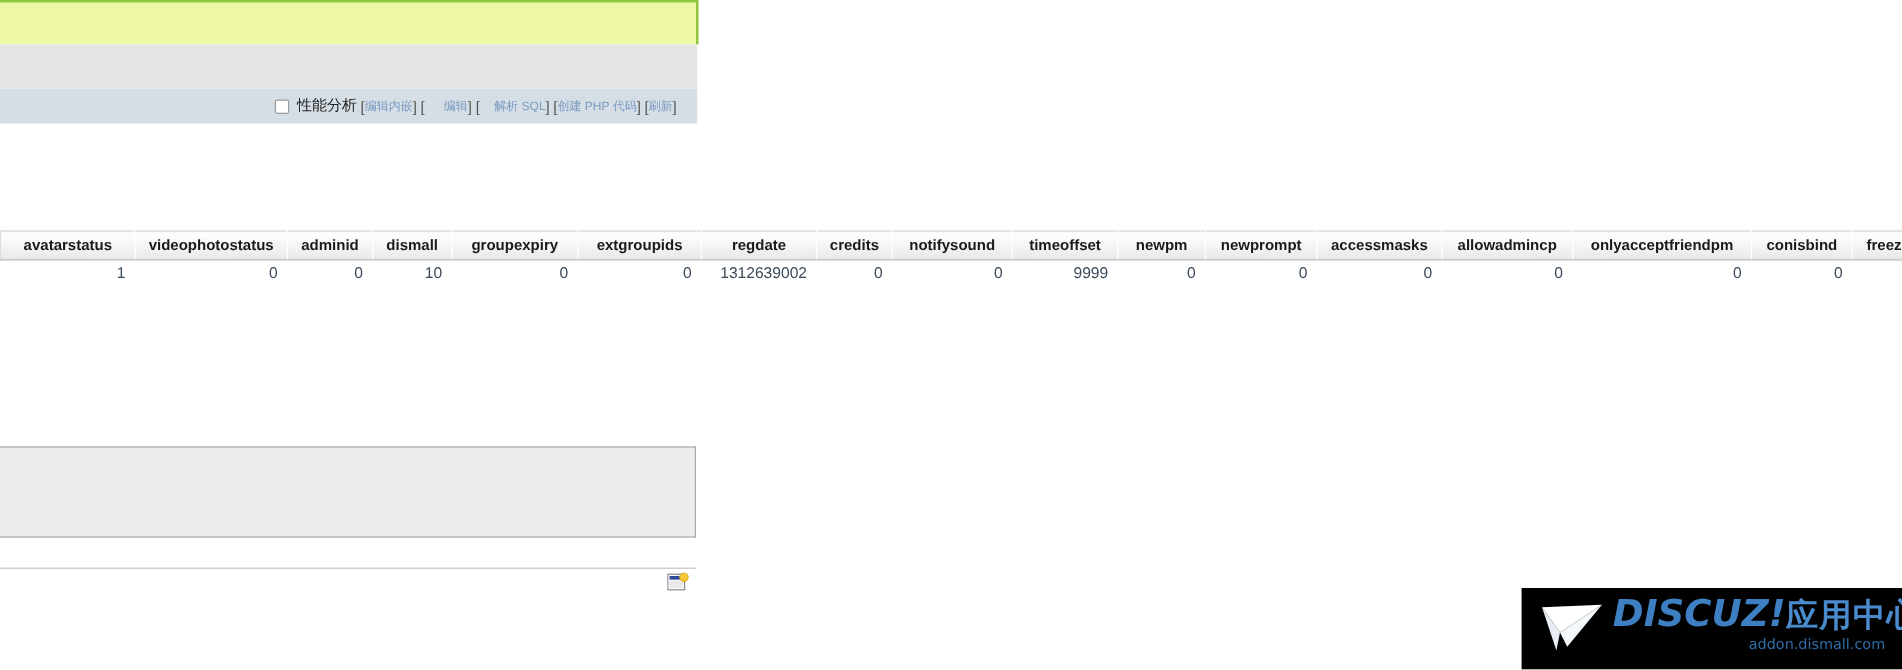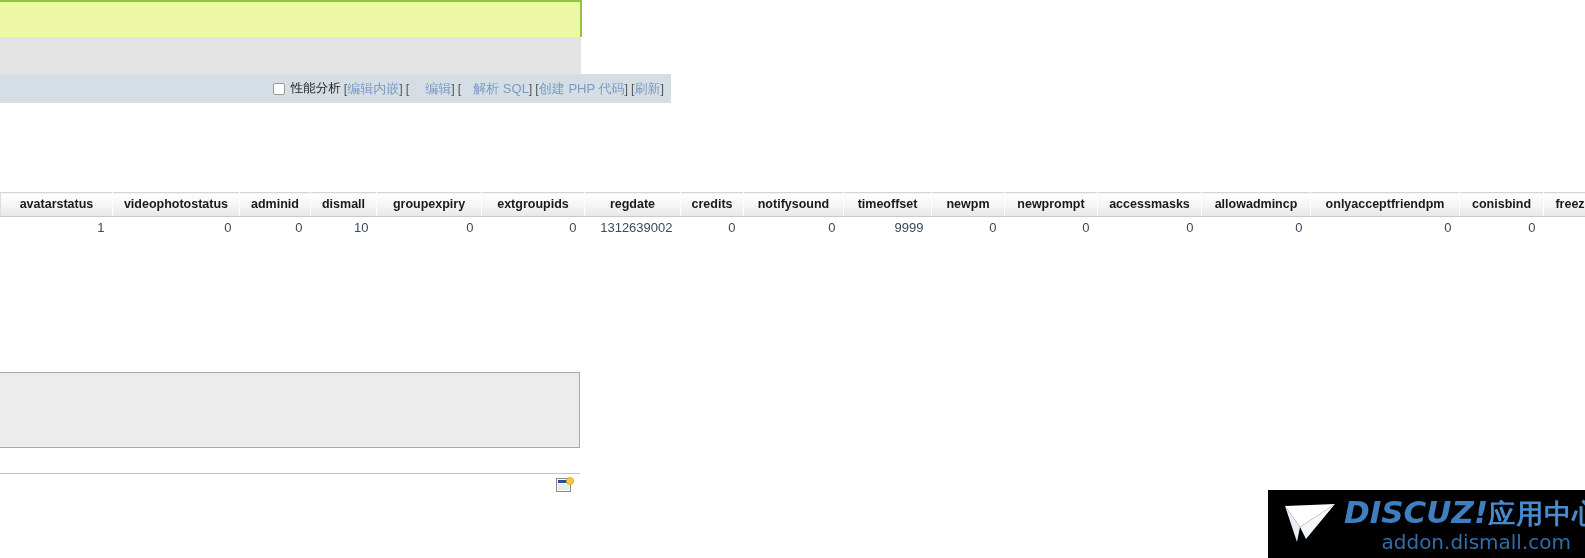--- a/index.html
+++ b/index.html
@@ -41,27 +41,27 @@
     left: 0;
     top: 37px;
     width: 581px;
     height: 37px;
     background: #e4e4e4;
   }
   #query-toolbar {
     position: absolute;
     left: 0;
     top: 74px;
-    width: 671px;
+    width: 581px;
     height: 29px;
     background: #d6dee5;
     display: flex;
     align-items: center;
     justify-content: flex-end;
-    padding-right: 7px;
+    padding-right: 17px;
     box-sizing: border-box;
   }
   #query-toolbar .cb {
     width: 12px;
     height: 12px;
     margin: 0 6px 0 0;
     border: 1px solid #9a9a9a;
     background: #ffffff;
     border-radius: 2px;
     display: inline-block;
@@ -71,21 +71,21 @@
     -webkit-appearance: none;
     appearance: none;
   }
   #query-toolbar .tlabel {
     font-size: 12.5px;
     color: #222;
     white-space: nowrap;
     letter-spacing: 0px;
   }
   #query-toolbar .tlink {
-    font-size: 13px;
+    font-size: 10px;
     color: #7a9ac4;
     text-decoration: none;
     white-space: nowrap;
     margin-left: 3px;
   }
   #query-toolbar .brk {
     font-size: 12.5px;
     color: #555;
     white-space: nowrap;
     margin-left: 3px;
@@ -193,21 +193,21 @@
     font-style: normal;
     font-size: 27px;
     color: #4a8bcd;
     letter-spacing: 1px;
   }
   #discuz-watermark .wm-url {
     position: absolute;
     right: 14px;
     top: 40px;
     font-family: "DejaVu Sans", sans-serif;
-    font-size: 20px;
+    font-size: 12px;
     color: #2f6ea8;
     white-space: nowrap;
   }
 </style>
 </head>
 <body>
 
 <div id="top-panel">
 
   <div id="sql-highlight-box"></div>

